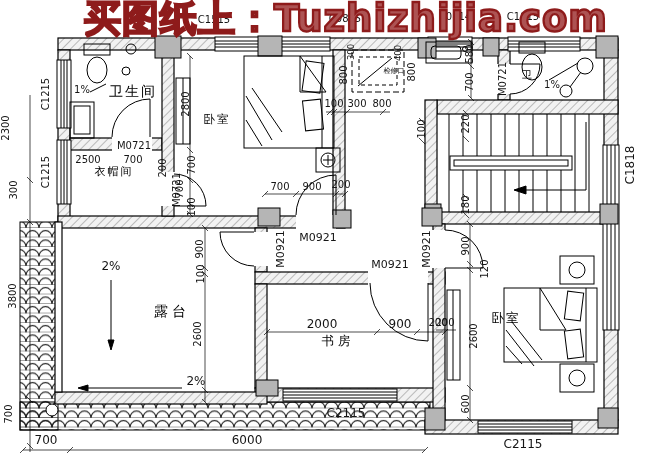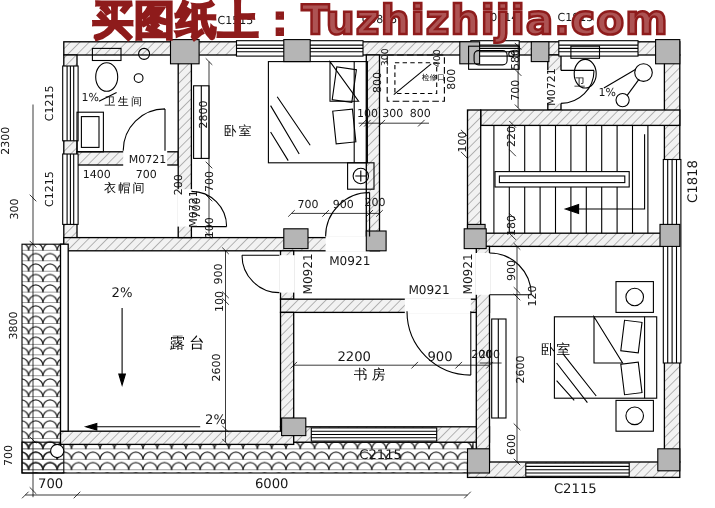--- a/index.html
+++ b/index.html
@@ -267,39 +267,39 @@
   <span class="d" style="left:523px;top:444px;font-size:12px">C2115</span>
 
   <span class="d" style="left:134px;top:146px">M0721</span>
   <span class="d v" style="left:177px;top:190px">M0721</span>
   <span class="d v" style="left:503px;top:79px">M0721</span>
   <span class="d" style="left:318px;top:237px;font-size:11px">M0921</span>
   <span class="d v" style="left:280px;top:249px;font-size:11px">M0921</span>
   <span class="d" style="left:390px;top:264px;font-size:11px">M0921</span>
   <span class="d v" style="left:426px;top:249px;font-size:11px">M0921</span>
 
-  <span class="r" style="left:113px;top:92px;font-size:10px">卫生间</span>
+  <span class="r" style="left:133px;top:92px;font-size:14px">卫生间</span>
   <span class="r" style="left:114px;top:171px;font-size:11px">衣帽间</span>
   <span class="r" style="left:217px;top:119px;font-size:11.5px">卧室</span>
   <span class="r" style="left:506px;top:318px">卧室</span>
   <span class="r rw" style="left:338px;top:341px">书房</span>
   <span class="r rw" style="left:172px;top:312px;font-size:14px">露台</span>
   <span class="r" style="left:527px;top:75px;font-size:10px;letter-spacing:0">卫</span>
   <span class="d sm" style="left:378px;top:71px">检修口</span>
 
   <span class="d" style="left:82px;top:90px">1%</span>
   <span class="d" style="left:552px;top:85px">1%</span>
   <span class="d" style="left:111px;top:266px;font-size:12px">2%</span>
   <span class="d" style="left:196px;top:381px;font-size:12px">2%</span>
 
   <span class="d v" style="left:186px;top:104px">2800</span>
   <span class="d v" style="left:192px;top:165px">700</span>
   <span class="d v" style="left:180px;top:189px">700</span>
   <span class="d v" style="left:192px;top:207px">100</span>
-  <span class="d" style="left:88px;top:160px">1400</span>
+  <span class="d" style="left:88px;top:160px">2500</span>
   <span class="d" style="left:133px;top:160px">700</span>
   <span class="d v" style="left:163px;top:168px">200</span>
   <span class="d" style="left:280px;top:187px">700</span>
   <span class="d" style="left:312px;top:187px">900</span>
   <span class="d" style="left:341px;top:185px">200</span>
   <span class="d v" style="left:344px;top:75px">800</span>
   <span class="d v" style="left:412px;top:72px">800</span>
   <span class="d v s8" style="left:351px;top:52px">300</span>
   <span class="d v s8" style="left:398px;top:53px">400</span>
   <span class="d" style="left:334px;top:104px">100</span>
@@ -311,21 +311,21 @@
   <span class="d v" style="left:422px;top:129px">100</span>
   <span class="d v" style="left:466px;top:205px">180</span>
   <span class="d v" style="left:200px;top:249px">900</span>
   <span class="d v" style="left:201px;top:274px">100</span>
   <span class="d v" style="left:198px;top:334px">2600</span>
   <span class="d v" style="left:466px;top:246px">900</span>
   <span class="d v" style="left:485px;top:269px">120</span>
   <span class="d v" style="left:474px;top:336px">2600</span>
   <span class="d" style="left:445px;top:323px">200</span>
   <span class="d v" style="left:466px;top:404px">600</span>
-  <span class="d" style="left:322px;top:324px;font-size:12px">2200</span>
+  <span class="d" style="left:322px;top:324px;font-size:12px">2000</span>
   <span class="d" style="left:400px;top:324px;font-size:12px">900</span>
   <span class="d" style="left:438px;top:323px">200</span>
   <span class="d" style="left:46px;top:440px;font-size:12px">700</span>
   <span class="d" style="left:247px;top:440px;font-size:12px">6000</span>
   <span class="d v" style="left:9px;top:414px">700</span>
   <span class="d v" style="left:6px;top:128px">2300</span>
   <span class="d v" style="left:14px;top:190px">300</span>
   <span class="d v" style="left:13px;top:296px">3800</span>
 
   <div class="wm">买图纸上：Tuzhizhijia.com</div>

